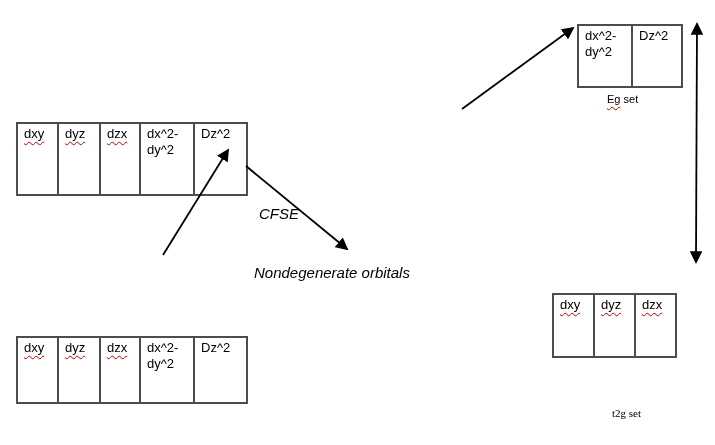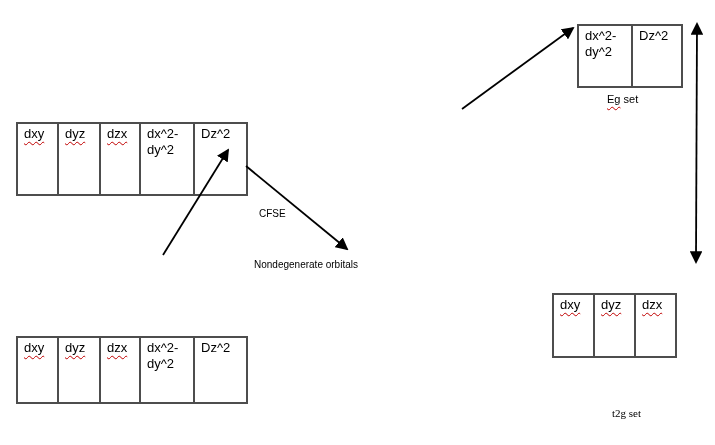--- a/index.html
+++ b/index.html
@@ -36,23 +36,24 @@
     text-underline-offset: 3px;
   }
   .caption {
     position: absolute;
     font-size: 11px;
     line-height: 16px;
     white-space: nowrap;
   }
   .annotation {
     position: absolute;
-    font-size: 10px;
+    font-size: 15px;
     line-height: 16px;
     white-space: nowrap;
+    font-style: italic;
   }
   .arrow-overlay {
     position: absolute;
     left: 0; top: 0;
     width: 715px; height: 445px;
     pointer-events: none;
   }
 </style>
 </head>
 <body>
@@ -117,21 +118,21 @@
     <div class="orb-cell" style="width:43px;">
       <span class="sq">dyz</span>
     </div>
     <div class="orb-cell" style="width:43px;">
       <span class="sq">dzx</span>
     </div>
   </div>
   <div class="caption" style="left:612px; top:405px;font-family:Liberation Serif, serif;">t2g set</div>
 
   <div class="annotation" style="left:259px; top:206px;">CFSE</div>
-  <div class="annotation" style="left:254px; top:257px;">Nondegenerate orbitals</div>
+  <div class="annotation" style="left:254px; top:265px;">Nondegenerate orbitals</div>
 
   <svg class="arrow-overlay" viewBox="0 0 715 445" xmlns="http://www.w3.org/2000/svg">
     <defs>
       <marker id="ah" viewBox="0 0 10 10" refX="8.5" refY="5" markerWidth="7" markerHeight="7" orient="auto-start-reverse">
         <path d="M0,0 L10,5 L0,10 Z" fill="#000000"></path>
       </marker>
     </defs>
     <line x1="163" y1="255" x2="228" y2="150" stroke="#000" stroke-width="1.8" marker-end="url(#ah)"></line>
     <line x1="246" y1="166" x2="347" y2="249" stroke="#000" stroke-width="1.8" marker-end="url(#ah)"></line>
     <line x1="462" y1="109" x2="573" y2="28" stroke="#000" stroke-width="1.8" marker-end="url(#ah)"></line>

